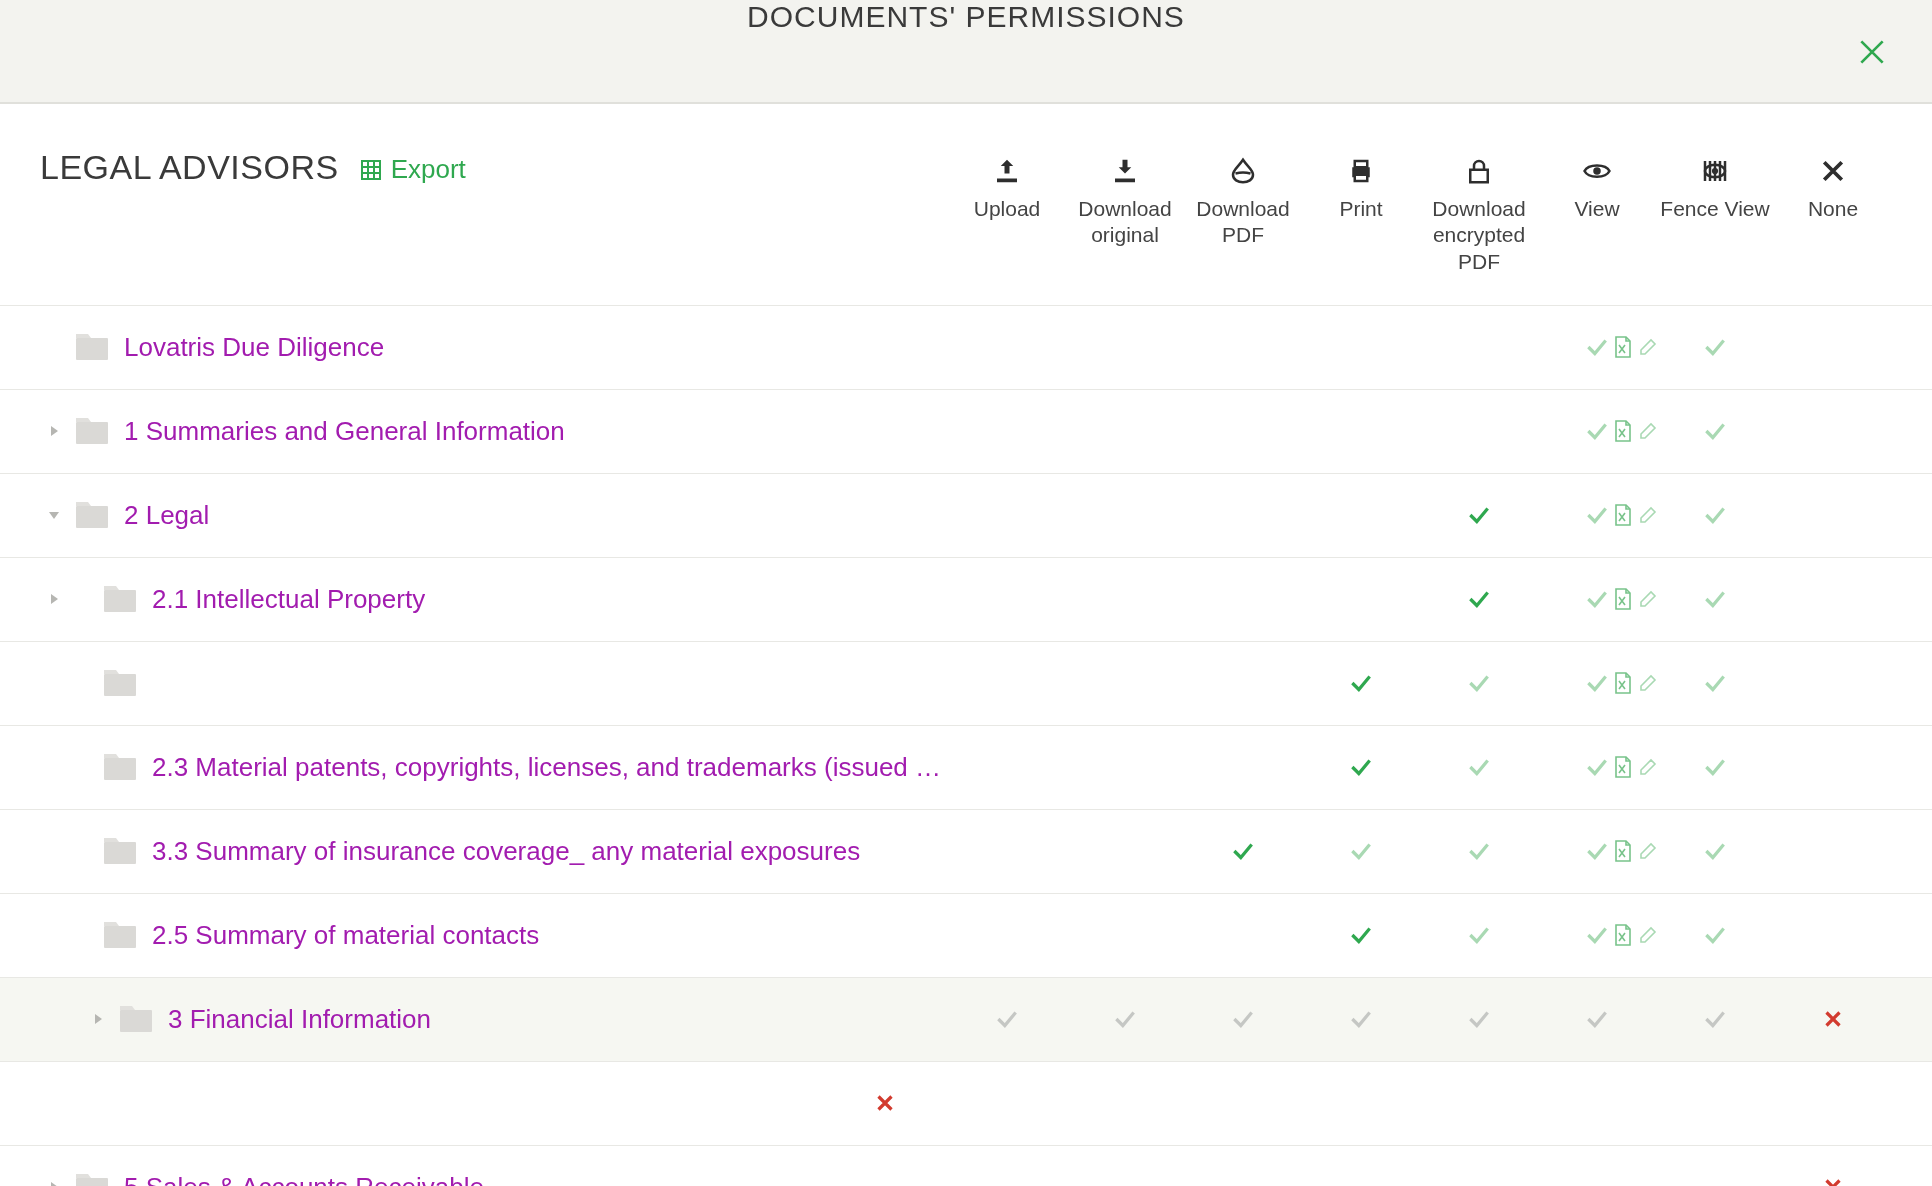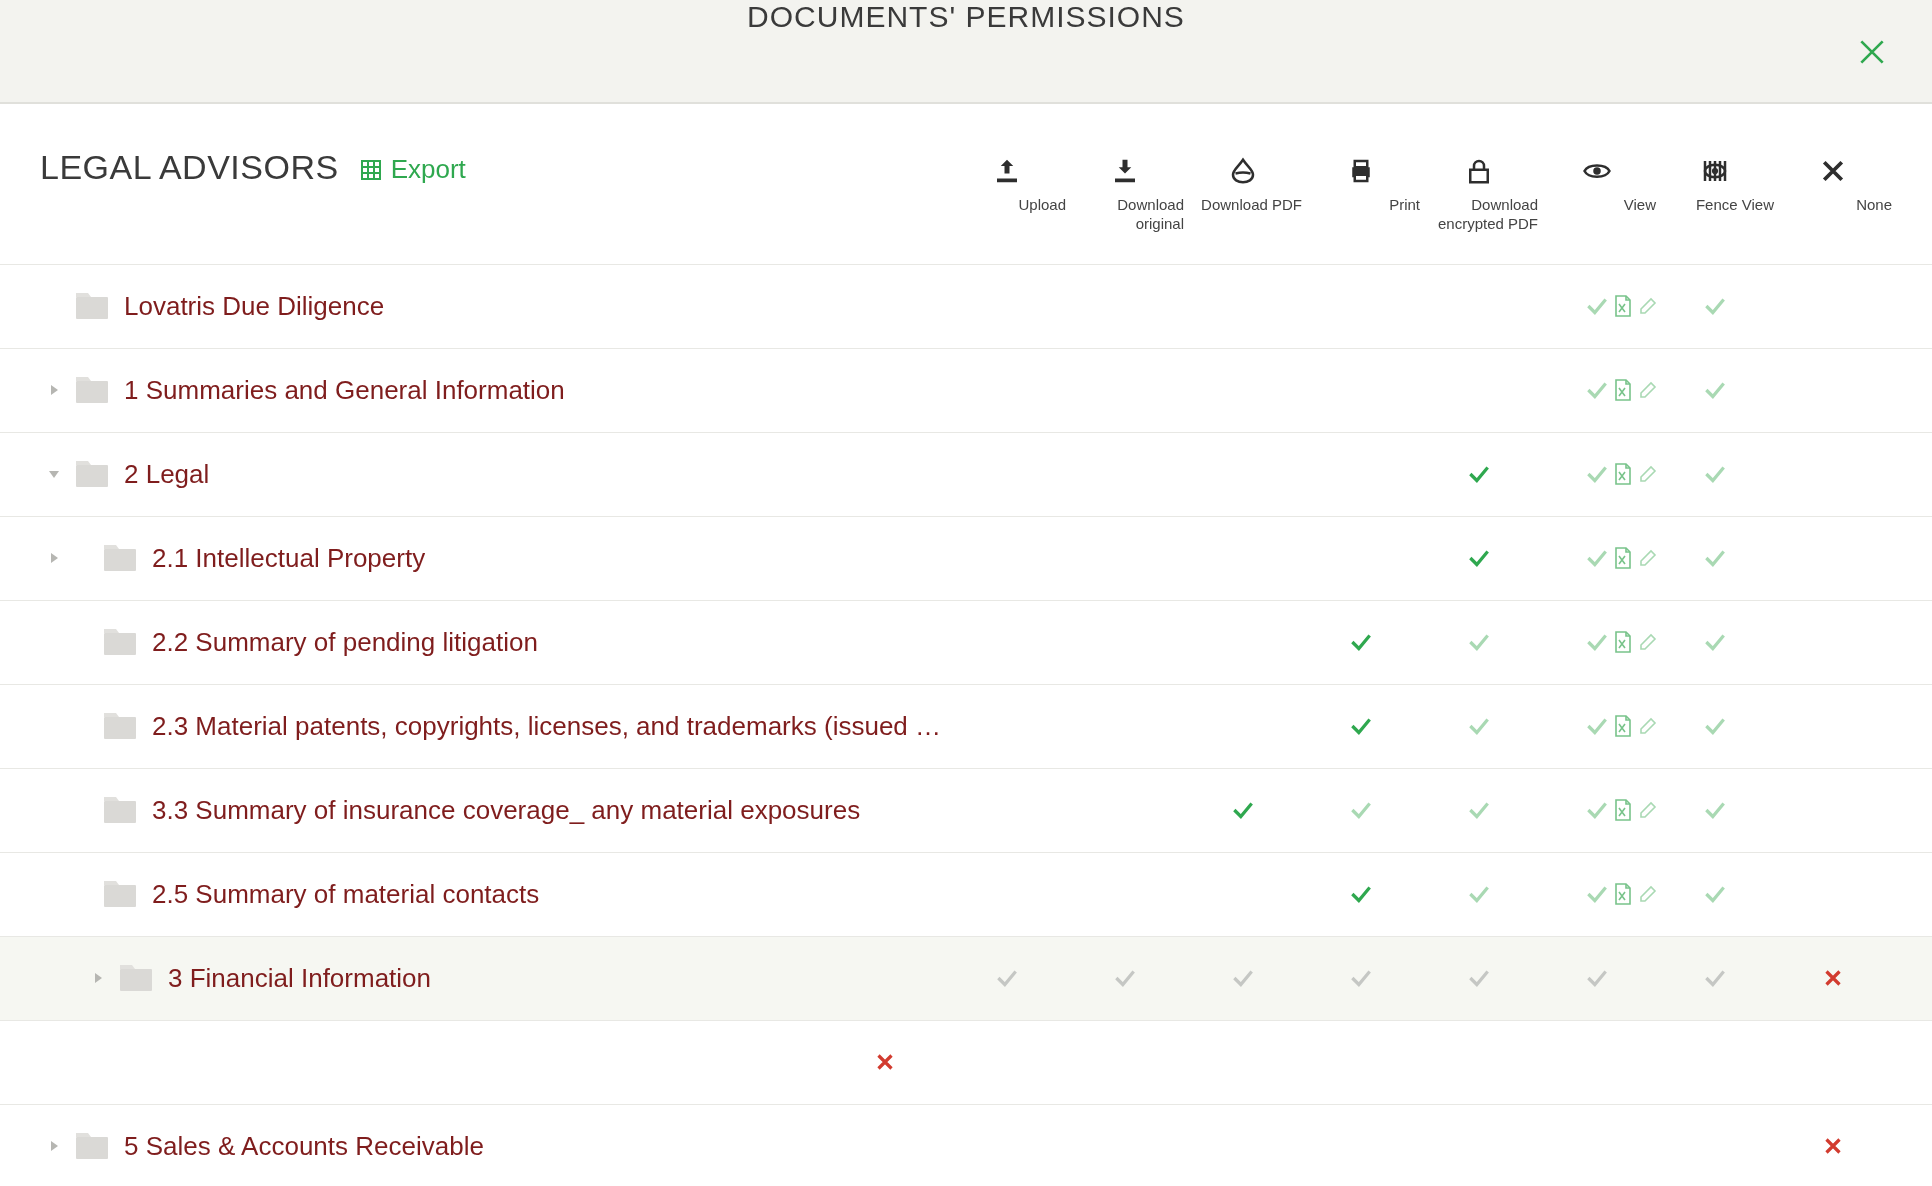--- a/index.html
+++ b/index.html
@@ -30,38 +30,38 @@
   .close-btn svg{width:32px;height:32px;stroke:var(--green);stroke-width:2;fill:none;}
 
   
   .subheader{
     display:flex;align-items:flex-start;padding:44px 40px 30px 40px;border-bottom:1px solid var(--line);
   }
   .group-title{font-size:34px;font-weight:400;letter-spacing:0.5px;color:#3a3a3a;margin-right:20px;}
   .export-btn{display:flex;align-items:center;color:var(--green);font-size:26px;cursor:pointer;margin-top:6px;}
   .export-btn svg{width:24px;height:24px;margin-right:8px;stroke:var(--green);fill:none;stroke-width:2;}
   .perm-cols{margin-left:auto;display:flex;align-items:flex-start;}
-  .perm-col{width:118px;text-align:right;font-size:15px;color:#444;line-height:1.25;}
+  .perm-col{width:118px;text-align:center;font-size:21px;color:#444;line-height:1.25;}
   .perm-col .ico-wrap{height:38px;display:flex;align-items:flex-end;justify-content:center;margin-bottom:10px;}
   .perm-col svg{width:30px;height:30px;fill:#2e2e2e;}
   .perm-col.none svg{stroke:#2e2e2e;stroke-width:3;fill:none;}
 
   
   .rows{}
   .row{
     display:flex;align-items:center;border-bottom:1px solid var(--line);height:84px;padding-right:40px;
   }
   .row.dim{background:var(--dim-row);padding-left:44px;}
   .row .tree{display:flex;align-items:center;flex:1;min-width:0;padding-left:40px;}
   .caret-slot{width:28px;height:28px;display:flex;align-items:center;justify-content:center;flex-shrink:0;}
   .caret{cursor:pointer;color:#b6b6b2;}
   .caret svg{width:16px;height:16px;fill:#b6b6b2;}
   .spacer{width:28px;flex-shrink:0;}
   .folder-ico{width:36px;height:30px;flex-shrink:0;margin:0 14px 0 6px;}
-  .label{font-size:26px;color:#7f1d1d;white-space:nowrap;overflow:hidden;text-overflow:ellipsis;}
+  .label{font-size:26px;color:#a21caf;white-space:nowrap;overflow:hidden;text-overflow:ellipsis;}
   .perm-cells{display:flex;}
   .cell{width:118px;height:84px;display:flex;align-items:center;justify-content:center;position:relative;cursor:pointer;}
   .cell svg{width:26px;height:26px;}
   .check-strong{stroke:var(--green);stroke-width:3;fill:none;}
   .check-faint{stroke:var(--green-faint);stroke-width:3;fill:none;}
   .check-grey{stroke:var(--grey-check);stroke-width:3;fill:none;}
   .x-red{stroke:var(--red);stroke-width:3;fill:none;}
   
   .cell .aux{position:absolute;left:calc(50% + 16px);top:50%;transform:translateY(-50%);display:flex;gap:4px;align-items:center;}
   .aux svg{width:20px;height:22px;}
@@ -352,21 +352,20 @@
         </div>
       </div>
       <div class="row">
         <div class="tree">
           <div class="caret-slot"></div>
           <div class="spacer"></div>
           <svg class="folder-ico" viewBox="0 0 36 30">
     <path class="top" d="M2 6 L2 2 L14 2 L17 6 Z"></path>
     <rect class="body" x="2" y="6" width="32" height="22" rx="1"></rect>
   </svg>
-          <div class="label">2.2 Summary of pending litigation</div>
         </div>
         <div class="perm-cells">
           <div class="cell"></div>
           <div class="cell"></div>
           <div class="cell"></div>
           <div class="cell">
             <svg viewBox="0 0 24 24" class="check-strong">
               <path d="M4 12 L10 18 L20 6"></path>
             </svg>
           </div>

